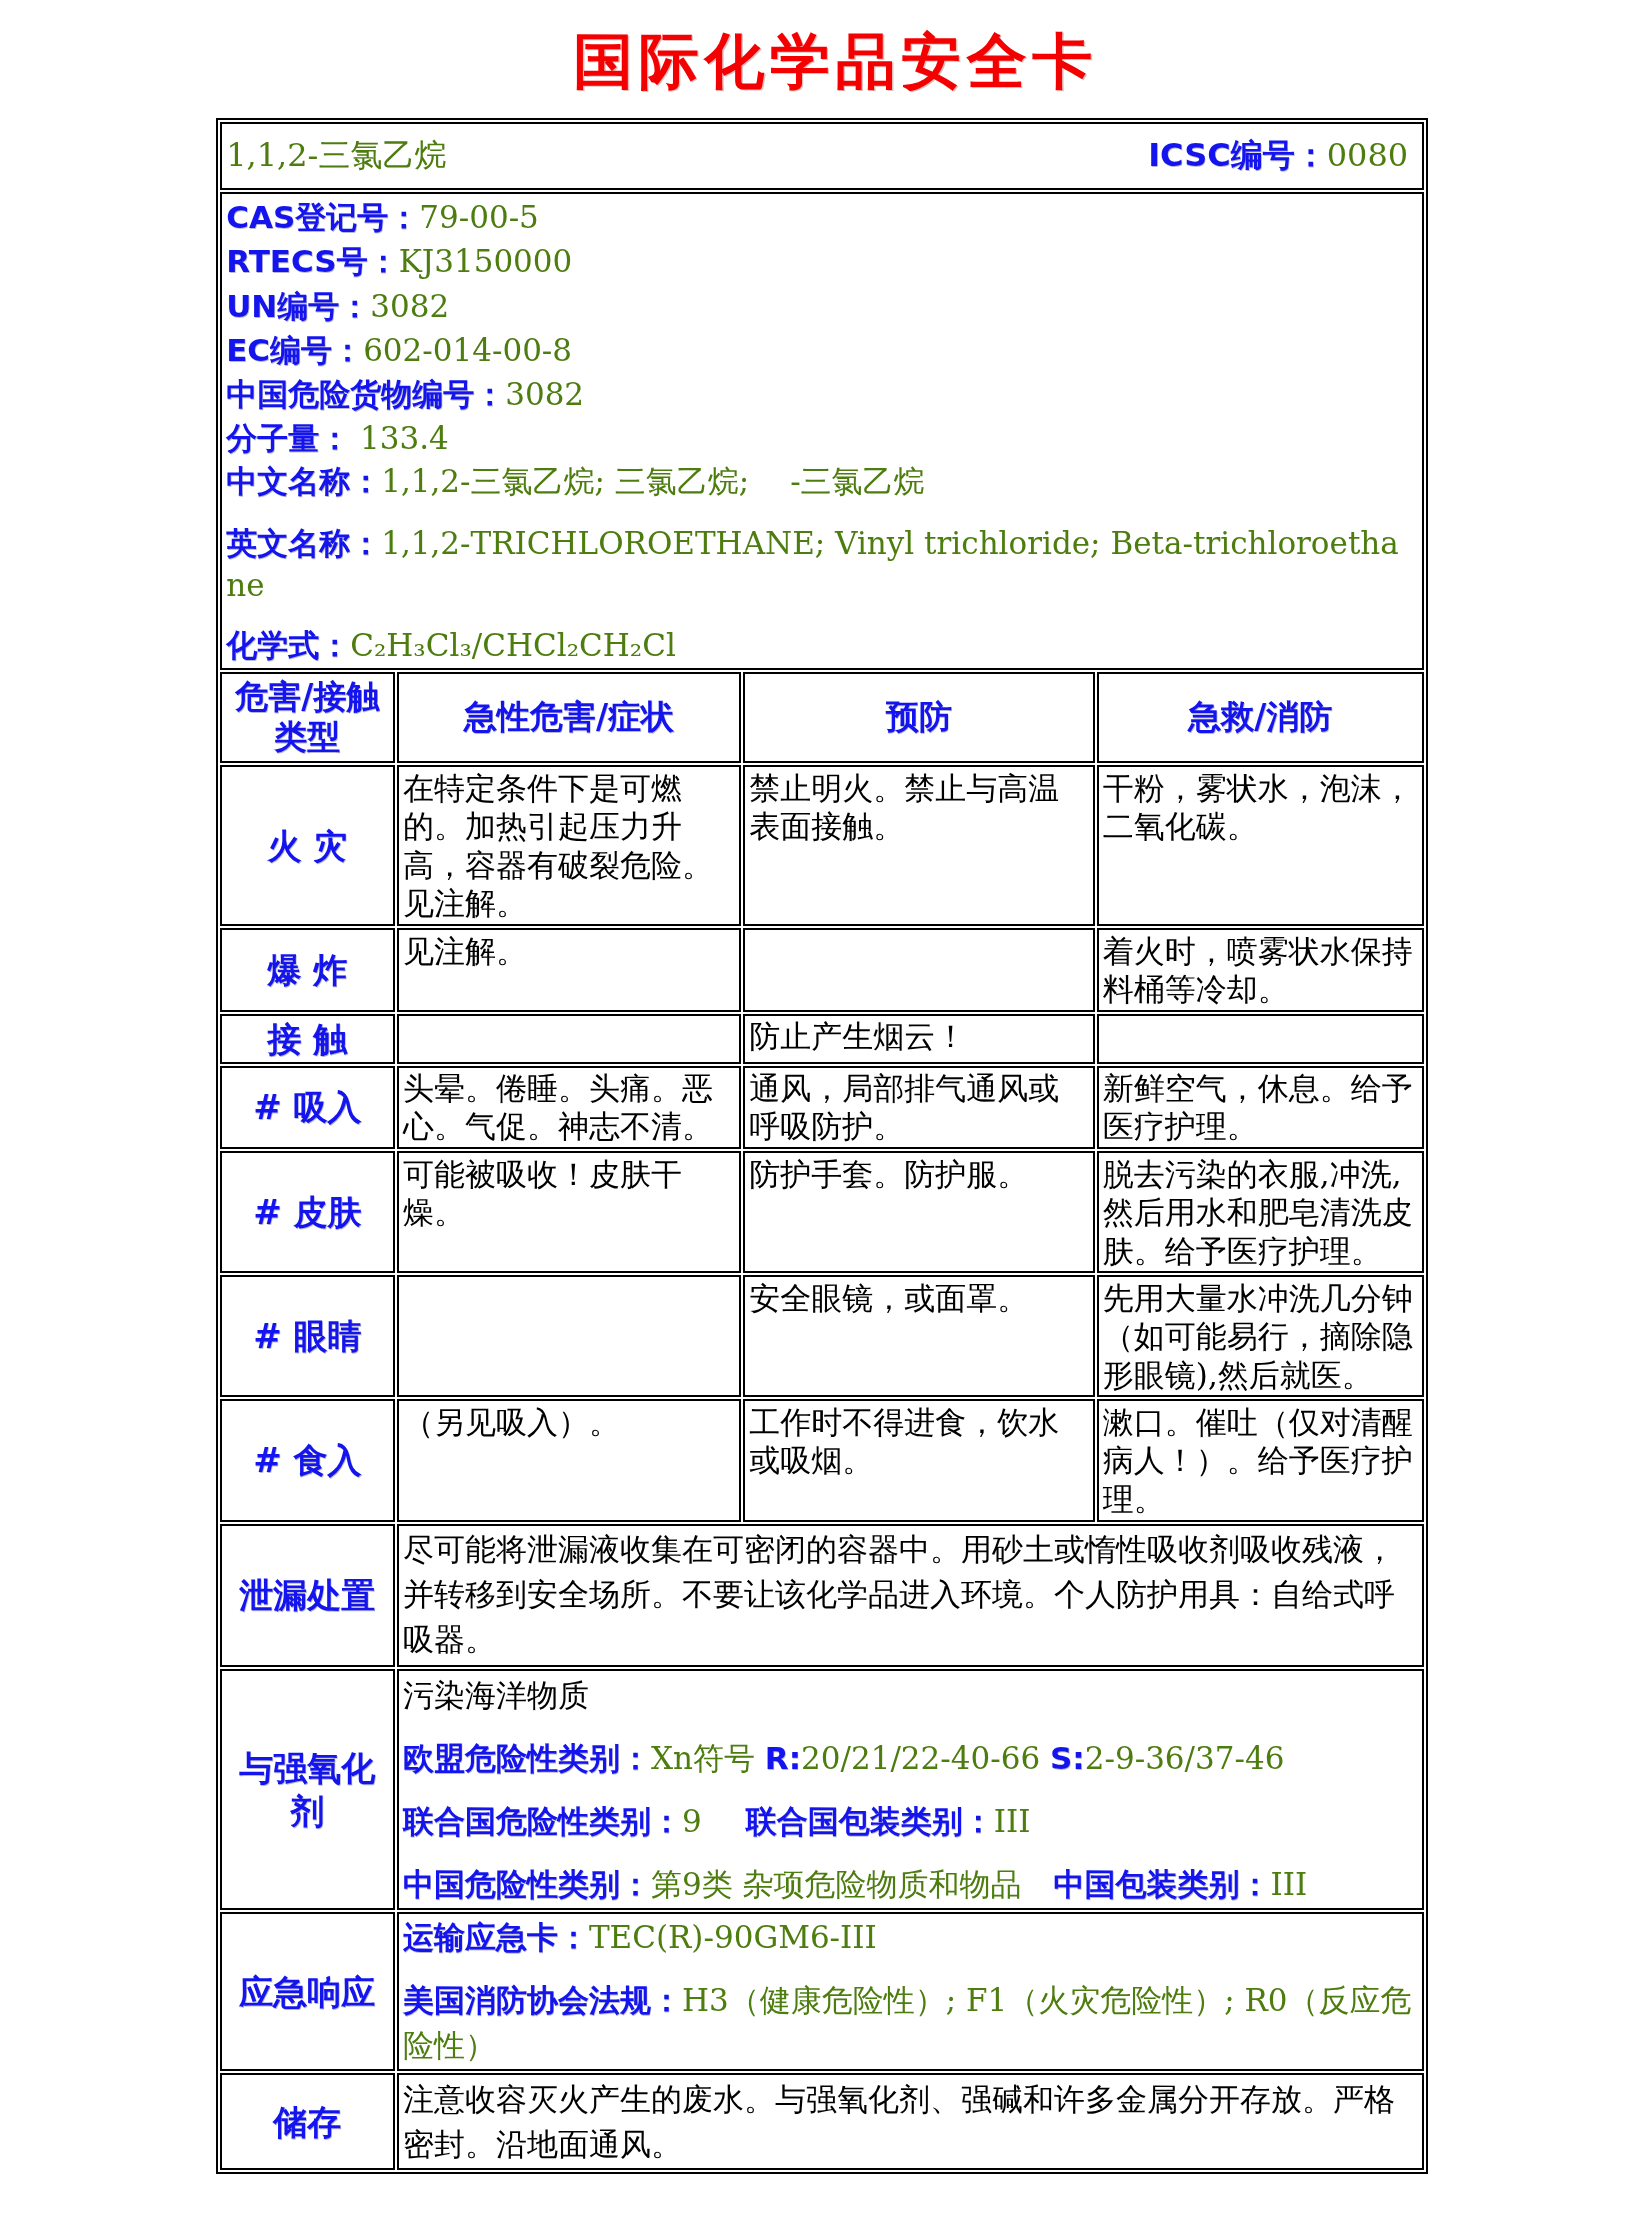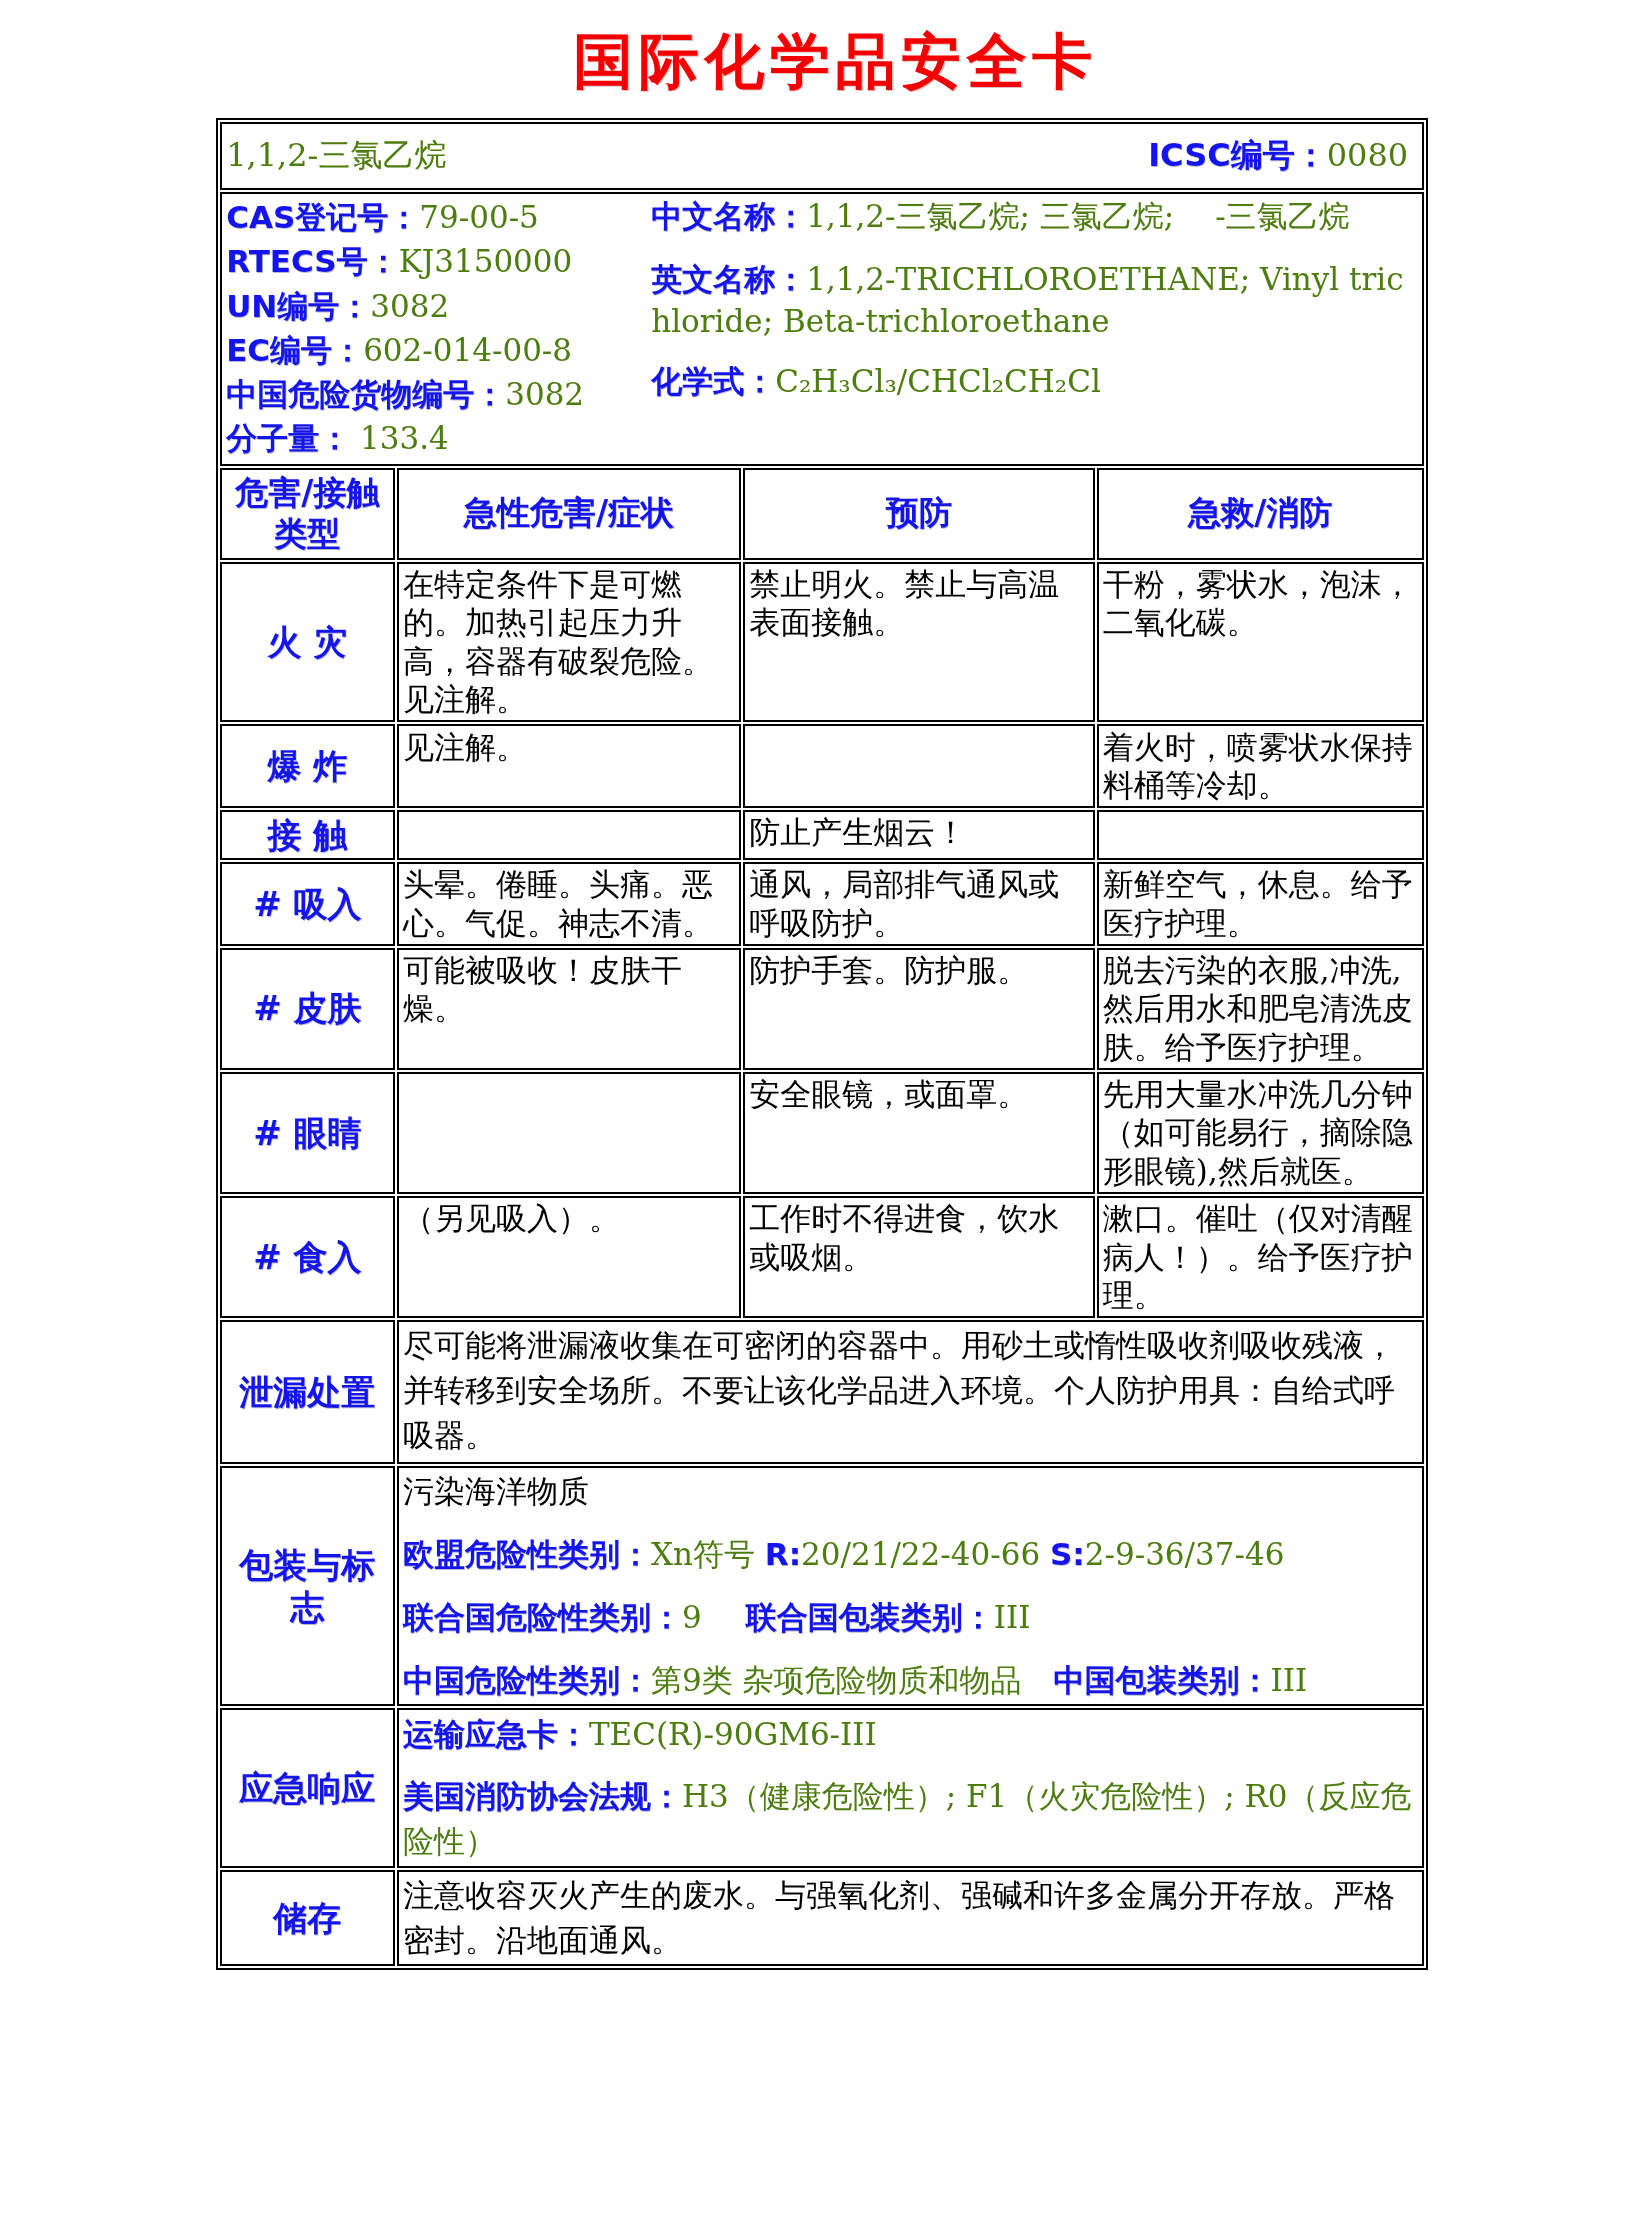--- a/index.html
+++ b/index.html
@@ -43,21 +43,21 @@
     text-shadow:0.7px 0.7px 0 rgba(0,0,60,0.28);
   }
   .val{color:#4d7c0f;}
   
   td.row1{height:61px;vertical-align:middle;}
   .row1-flex{display:flex;justify-content:space-between;align-items:center;}
   .row1-name{font-size:32px;}
   .row1-icsc{font-size:32px;white-space:nowrap;padding-right:9.7px;}
   
   td.row2{height:267px;}
-  .row2-flex{display:flex;flex-direction:row;align-items:flex-start;}
+  .row2-flex{display:flex;flex-direction:column;align-items:flex-start;}
   .ids{width:425px;flex:none;}
   .ids .id-line{margin:0;line-height:1.42;white-space:nowrap;}
   .names{flex:1;min-width:0;padding-right:2.8px;}
   .names p{margin:0;line-height:1.36;}
   .names .en-line{margin-top:20px;}
   .names .formula-line{margin-top:18px;}
   
   tr.hdr td{
     height:85px;
     text-align:center;
@@ -196,21 +196,21 @@
       <td class="content">工作时不得进食，饮水或吸烟。</td>
       <td class="content">漱口。催吐（仅对清醒病人！）。给予医疗护理。</td>
     </tr>
 
     <tr class="r-spill">
       <td class="typecell lbl">泄漏处置</td>
       <td class="spantext" colspan="3">尽可能将泄漏液收集在可密闭的容器中。用砂土或惰性吸收剂吸收残液，并转移到安全场所。不要让该化学品进入环境。个人防护用具：自给式呼吸器。</td>
     </tr>
 
     <tr class="r-pack">
-      <td class="typecell lbl">包装与标志</td>
+      <td class="typecell lbl">与强氧化剂</td>
       <td class="spantext" colspan="3">
         <p>污染海洋物质</p>
         <p class="gapline"><span class="lbl">欧盟危险性类别：</span><span class="val">Xn符号 </span><span class="lbl">R:</span><span class="val">20/21/22-40-66 </span><span class="lbl">S:</span><span class="val">2-9-36/37-46</span></p>
         <p class="gapline"><span class="lbl">联合国危险性类别：</span><span class="val">9</span><span class="lbl inline-gap">联合国包装类别：</span><span class="val">III</span></p>
         <p class="gapline"><span class="lbl">中国危险性类别：</span><span class="val">第9类 杂项危险物质和物品</span><span class="lbl inline-gap2">中国包装类别：</span><span class="val">III</span></p>
       </td>
     </tr>
 
     <tr class="r-emerg">
       <td class="typecell lbl">应急响应</td>

